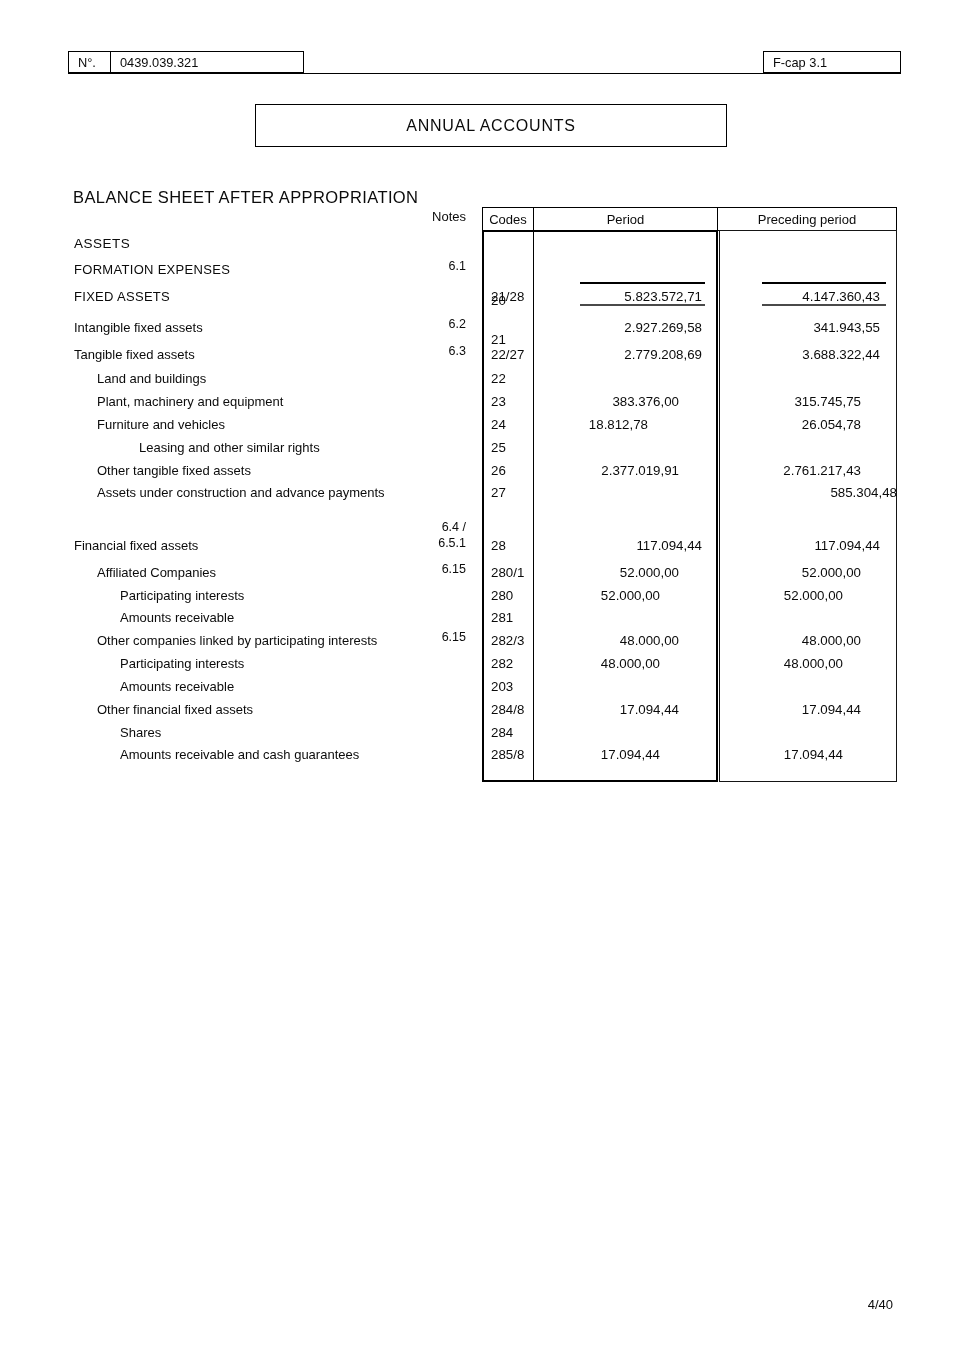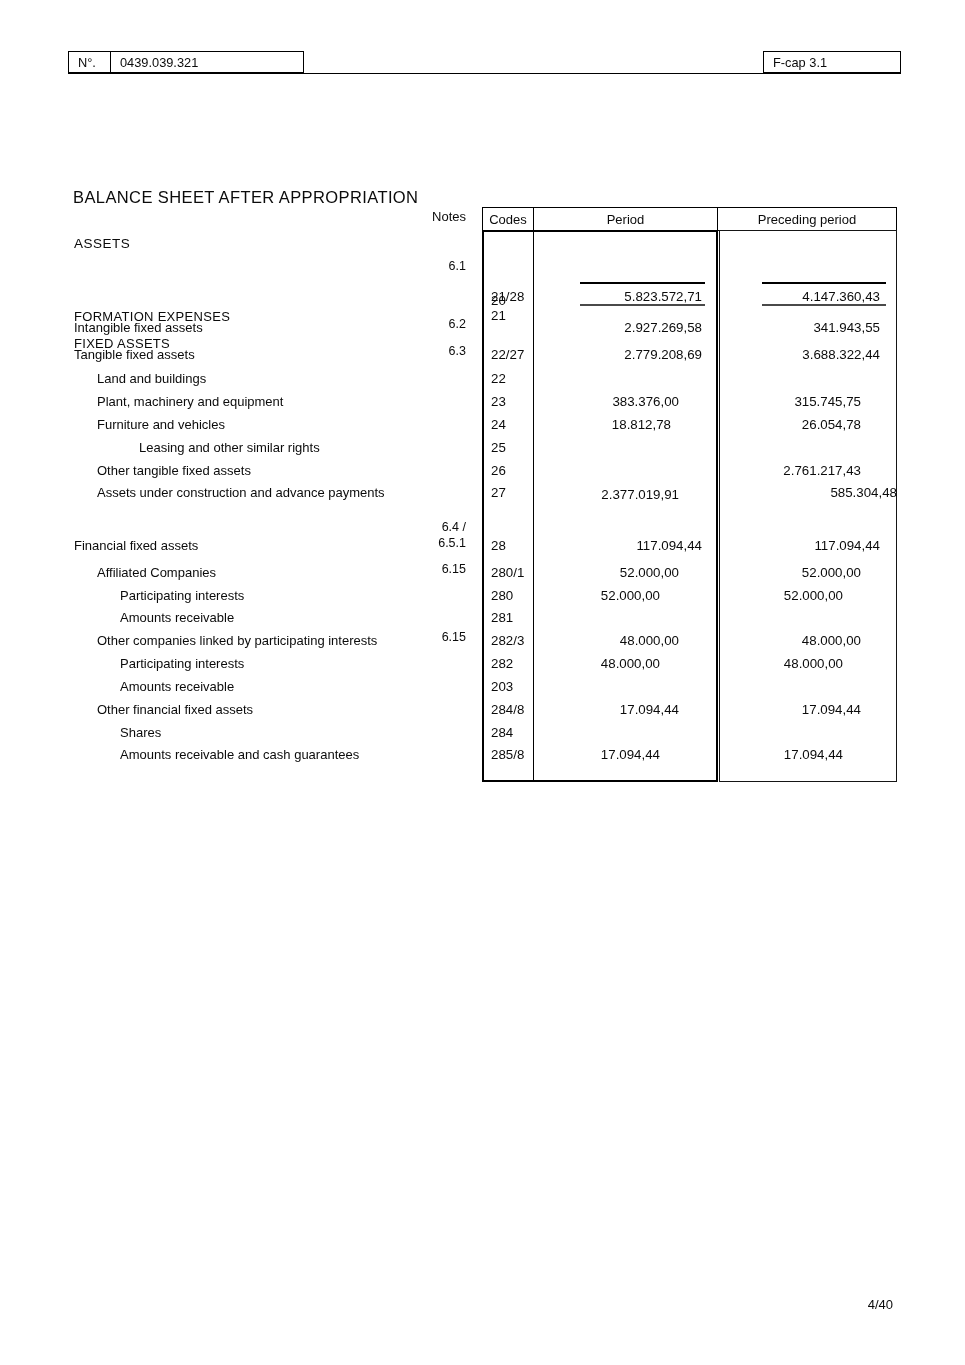--- a/index.html
+++ b/index.html
@@ -3,21 +3,21 @@
 <meta charset="utf-8">
 <style>
   html,body{margin:0;padding:0;background:#e8e8e8;}
   .page{
     position:relative;width:965px;height:1365px;margin:0 auto;
     background:#ffffff;color:#0b0b0b;
     font-family:"Liberation Sans","DejaVu Sans",sans-serif;
     overflow:hidden;
   }
   .t{position:absolute;font-size:13px;line-height:16px;white-space:nowrap;}
-  .caps{letter-spacing:.3px;margin-top:47px;}
+  .caps{letter-spacing:.3px;}
   .num{font-size:13.3px;}
   .right{text-align:right;}
   
   .id-strip{position:absolute;left:68px;top:51px;width:833px;height:22px;border-bottom:1.4px solid #000;}
   .id-box{position:absolute;top:0;height:22px;border:1.4px solid #000;box-sizing:border-box;
           display:flex;align-items:center;font-size:12.8px;}
   .id-box span{padding-left:9px;}
   #box-n{left:0;width:43px;}
   #box-num{left:42px;width:194px;}
   #box-fcap{left:695px;width:138px;}
@@ -56,20 +56,23 @@
       <span>N°.</span>
     </div>
     <div class="id-box" id="box-num">
       <span>0439.039.321</span>
     </div>
     <div class="id-box" id="box-fcap">
       <span>F-cap 3.1</span>
     </div>
   </div>
 
+  <div class="annual-box">
+    <span>ANNUAL ACCOUNTS</span>
+  </div>
 
   <div class="sheet-title">BALANCE SHEET AFTER APPROPRIATION</div>
 
   <div class="notes-hd">Notes</div>
   <div class="th" id="th-codes">
     <span>Codes</span>
   </div>
   <div class="th" id="th-period">
     <span>Period</span>
   </div>
@@ -90,43 +93,43 @@
       <div class="t caps" style="left: 74px; top: 289px;">FIXED ASSETS</div>
       <div class="t num" style="left: 491px; top: 289px;">21/28</div>
       <div class="t num right" style="left: 540px; width: 162px; top: 289px;">5.823.572,71</div>
       <div class="t num right" style="left: 724px; width: 156px; top: 289px;">4.147.360,43</div>
       <div class="sumline" style="left: 580px; width: 125px; top: 282px;"></div>
       <div class="sumline thick" style="left: 580px; width: 125px; top: 304px;"></div>
       <div class="sumline" style="left: 762px; width: 124px; top: 282px;"></div>
       <div class="sumline thick" style="left: 762px; width: 124px; top: 304px;"></div>
       <div class="t" style="left: 74px; top: 320px;">Intangible fixed assets</div>
       <div class="t note right" style="left: 372px; width: 94px; top: 317px;">6.2</div>
-      <div class="t num" style="left: 491px; top: 308px;">21</div>
+      <div class="t num" style="left: 491px; top: 332px;">21</div>
       <div class="t num right" style="left: 540px; width: 162px; top: 320px;">2.927.269,58</div>
       <div class="t num right" style="left: 724px; width: 156px; top: 320px;">341.943,55</div>
       <div class="t" style="left: 74px; top: 347px;">Tangible fixed assets</div>
       <div class="t note right" style="left: 372px; width: 94px; top: 344px;">6.3</div>
       <div class="t num" style="left: 491px; top: 347px;">22/27</div>
       <div class="t num right" style="left: 540px; width: 162px; top: 347px;">2.779.208,69</div>
       <div class="t num right" style="left: 724px; width: 156px; top: 347px;">3.688.322,44</div>
       <div class="t" style="left: 97px; top: 371px;">Land and buildings</div>
       <div class="t num" style="left: 491px; top: 371px;">22</div>
       <div class="t" style="left: 97px; top: 394px;">Plant, machinery and equipment</div>
       <div class="t num" style="left: 491px; top: 394px;">23</div>
       <div class="t num right" style="left: 540px; width: 139px; top: 394px;">383.376,00</div>
       <div class="t num right" style="left: 724px; width: 137px; top: 394px;">315.745,75</div>
       <div class="t" style="left: 97px; top: 417px;">Furniture and vehicles</div>
       <div class="t num" style="left: 491px; top: 417px;">24</div>
-      <div class="t num right" style="left: 532px; width: 139px; top: 417px;">18.812,78</div>
+      <div class="t num right" style="left: 509px; width: 139px; top: 417px;">18.812,78</div>
       <div class="t num right" style="left: 724px; width: 137px; top: 417px;">26.054,78</div>
       <div class="t" style="left: 97px; top: 440px; margin-left: 42px;">Leasing and other similar rights</div>
       <div class="t num" style="left: 491px; top: 440px;">25</div>
       <div class="t" style="left: 97px; top: 463px;">Other tangible fixed assets</div>
       <div class="t num" style="left: 491px; top: 463px;">26</div>
-      <div class="t num right" style="left: 540px; width: 139px; top: 463px; margin-top: 24px;">2.377.019,91</div>
+      <div class="t num right" style="left: 540px; width: 139px; top: 463px;">2.377.019,91</div>
       <div class="t num right" style="left: 724px; width: 137px; top: 463px;">2.761.217,43</div>
       <div class="t" style="left: 97px; top: 485px;">Assets under construction and advance payments</div>
       <div class="t num" style="left: 491px; top: 485px;">27</div>
       <div class="t num right" style="left: 760px; width: 137px; top: 485px;">585.304,48</div>
       <div class="t" style="left: 74px; top: 538px;">Financial fixed assets</div>
       <div class="t note right" style="left: 372px; width: 94px; top: 520px;">6.4 /
 6.5.1</div>
       <div class="t num" style="left: 491px; top: 538px;">28</div>
       <div class="t num right" style="left: 540px; width: 162px; top: 538px;">117.094,44</div>
       <div class="t num right" style="left: 724px; width: 156px; top: 538px;">117.094,44</div>

